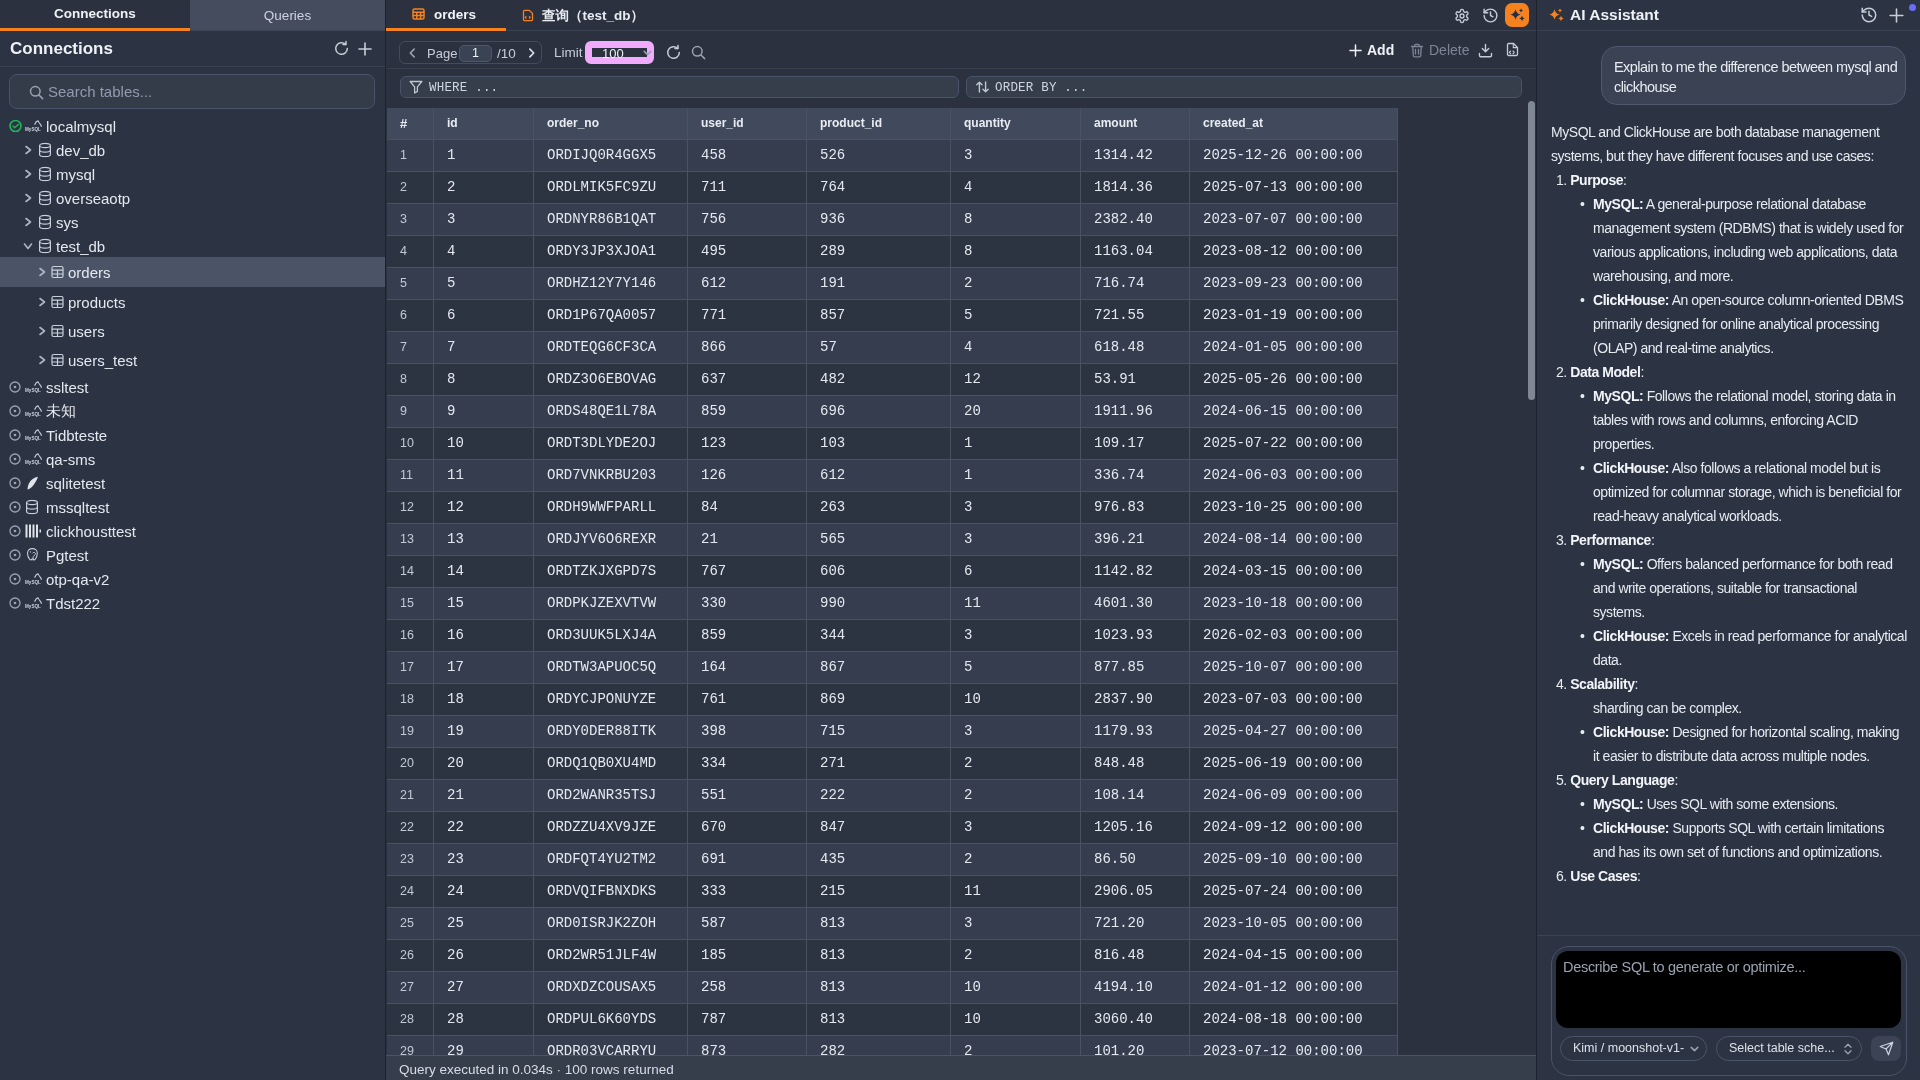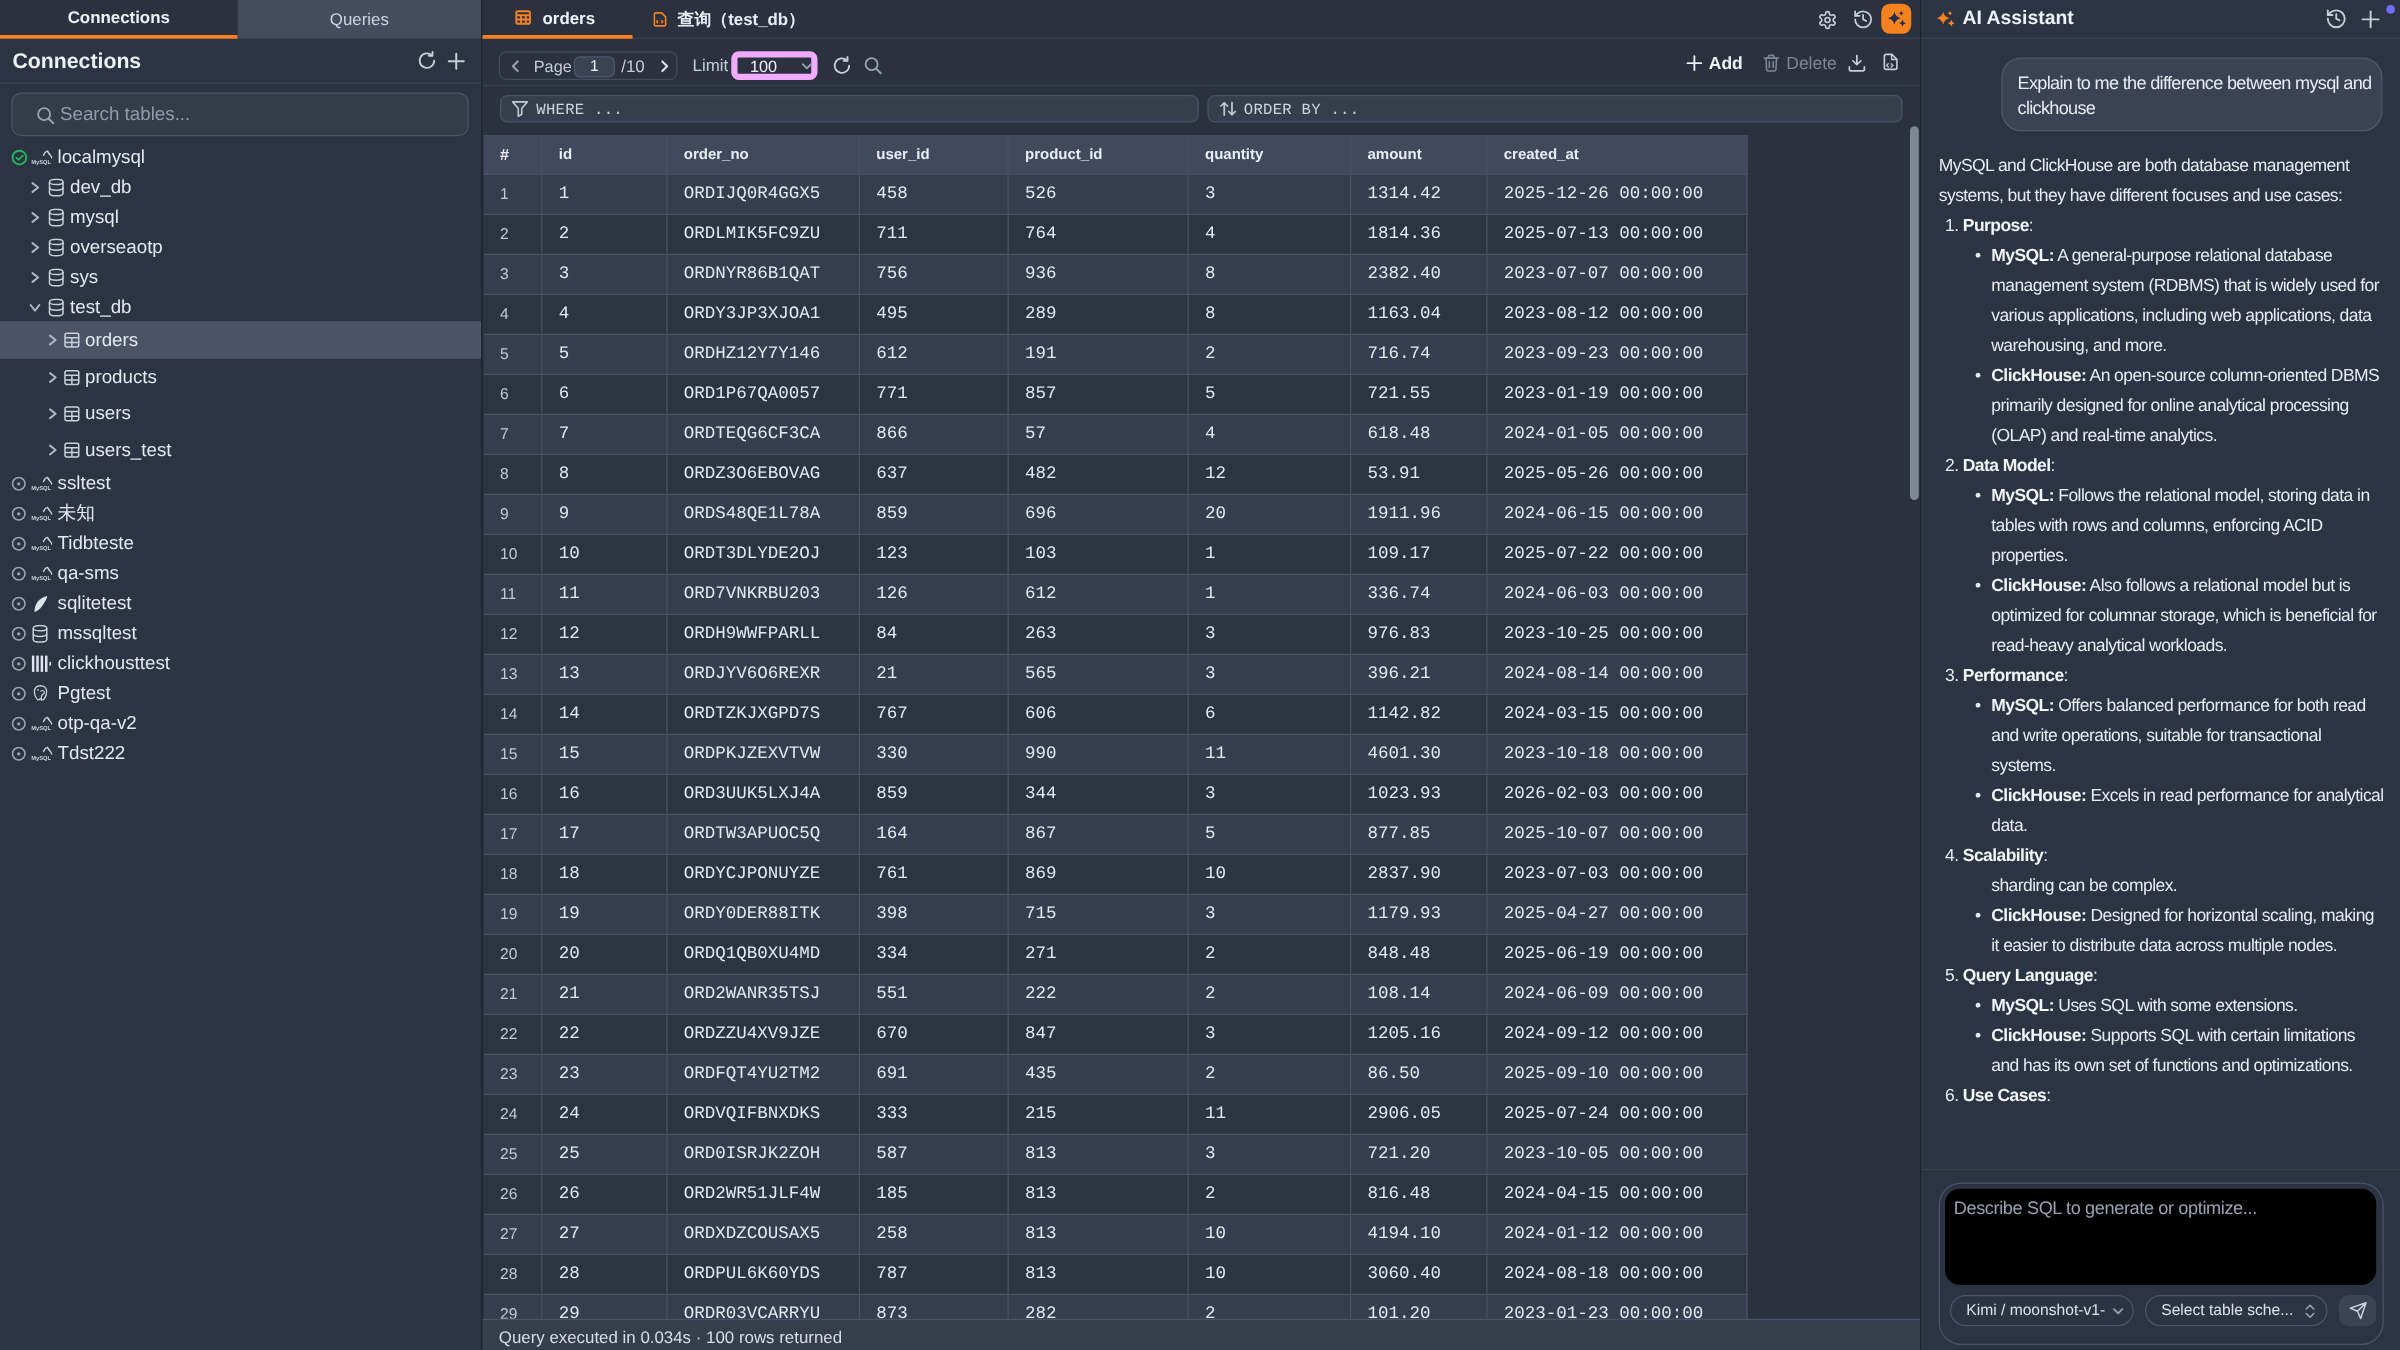--- a/index.html
+++ b/index.html
@@ -20,21 +20,21 @@
 .tt{position:absolute;top:50%;transform:translateY(-50%);font-size:15px;color:#e4e8ef;white-space:nowrap}
 
 #mid{position:absolute;left:385px;top:0;width:1152px;height:1080px;background:#2b313f;border-left:1px solid #1d222c;border-right:1px solid #1d222c}
 #mid .strip{position:absolute;left:0;top:0;width:100%;height:31px;background:#2b313f;border-bottom:1px solid #3a4352}
 #mtab1{position:absolute;left:0;top:0;width:120px;height:31px;border-bottom:3px solid #f5821f;display:flex;align-items:center;gap:9px;padding-left:26px;font-size:13.5px;font-weight:bold;color:#f0f3f7}
 #mtab2{position:absolute;left:120px;top:0;height:31px;display:flex;align-items:center;gap:8px;padding-left:16px;font-size:13.5px;font-weight:bold;color:#e8ecf2}
 .toolbar{position:absolute;left:0;top:31px;width:100%;height:38px;border-bottom:1px solid #363f4e}
 .pager{position:absolute;left:13px;top:10px;width:143px;height:23px;border:1px solid #424c60;border-radius:6px}
 .pgin{position:absolute;left:59px;top:3px;width:33px;height:17px;background:#3a4354;border:1px solid #4d5870;border-radius:5px;color:#eef1f6;font-size:12.5px;text-align:center;line-height:15px}
 .lab{color:#c7cdd9;font-size:13.5px}
-.limsel{position:absolute;left:199px;top:10px;width:69px;height:23px;border:5px solid #f0abfc;border-radius:6px}
+.limsel{position:absolute;left:199px;top:10px;width:69px;height:23px;border:7px solid #f0abfc;border-radius:6px}
 .ibt{position:absolute;top:50%;transform:translateY(-50%)}
 .filters{position:absolute;left:0;top:69px;width:100%;height:33px}
 .finput{position:absolute;top:7px;height:22px;border:1px solid #49536a;border-radius:6px;background:#363d4b}
 .ftxt{font-family:Liberation Mono, monospace;font-size:12.5px;color:#ced5e0;letter-spacing:0.2px}
 
 #tbl{position:absolute;left:1px;top:108px;width:1011px}
 .tr{display:flex;height:32px}
 .tr.hd{background:#414a5c}
 .tr.odd{background:#363d4e}
 .tr.even{background:#2c3341}
@@ -810,21 +810,21 @@
         <div class="c c7">2024-08-18 00:00:00</div>
       </div>
 <div class="tr odd">
         <div class="c c0">29</div>
         <div class="c c1">29</div>
         <div class="c c2">ORDR03VCARRYU</div>
         <div class="c c3">873</div>
         <div class="c c4">282</div>
         <div class="c c5">2</div>
         <div class="c c6">101.20</div>
-        <div class="c c7">2023-01-23 00:00:00</div>
+        <div class="c c7">2023-07-12 00:00:00</div>
       </div>
   </div>
   <div id="statusbar">Query executed in 0.034s · 100 rows returned</div>
   <div id="sthumb"></div>
 </div>
 
 <div id="ai">
   <div id="aihead">
     <span class="abs" style="left:11px;top:7px">
         <svg width="17" height="17" viewBox="0 0 17 17" fill="#f5821f">

